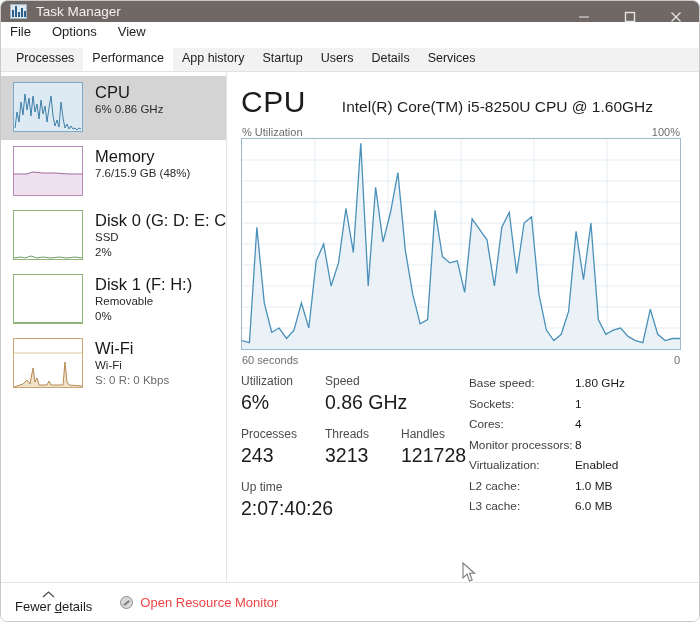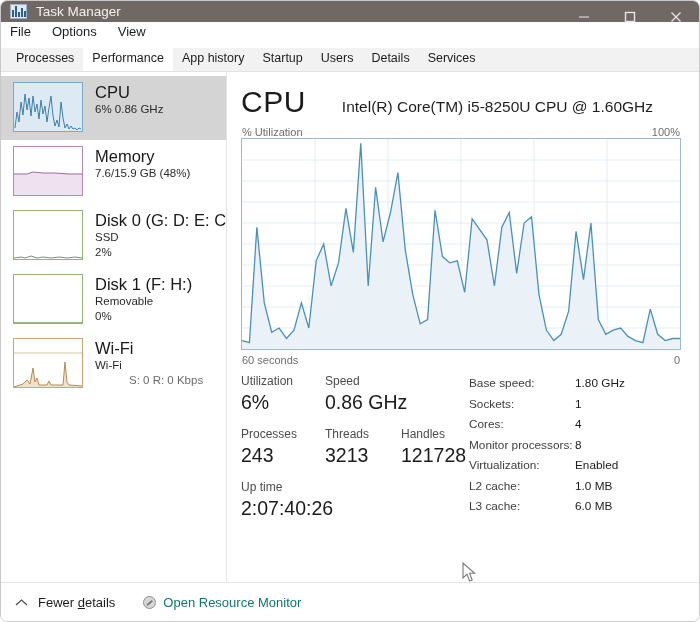--- a/index.html
+++ b/index.html
@@ -119,21 +119,21 @@
     color: #181818;
     line-height: 20px;
     white-space: nowrap;
   }
   .side-sub {
     font-size: 11.5px;
     color: #2a2a2a;
     line-height: 15px;
     white-space: nowrap;
   }
-  .side-sub.muted { color: #6a6a6a; margin-left: 34px; }
+  .side-sub.muted { color: #6a6a6a; }
 
   
   #main { flex: 1; padding: 12px 18px 0 14px; position: relative; }
   #main-head { display: flex; align-items: baseline; }
   #cpu-big { font-size: 30px; color: #1b1b1b; line-height: 36px; letter-spacing: .5px; }
   #cpu-model {
     font-size: 15.5px; color: #1f1f1f; margin-left: 36px; white-space: nowrap;
   }
   #axis-top {
     display: flex; justify-content: space-between;
@@ -168,36 +168,36 @@
 
   
   #footer {
     position: absolute; bottom: 0; left: 0;
     width: 698px; height: 39px;
     background: #ffffff;
     border-top: 1px solid #e6e6e6;
     display: flex; align-items: center;
     padding-left: 14px;
   }
-  #fewer { display: flex; align-items: center; }
+  #fewer { display: flex; align-items: center; flex-direction: column; }
   #chev-up { color: #4a4a4a; margin-right: 10px; display: block; }
   #fewer-lbl { font-size: 13px; color: #1d1d1d; white-space: nowrap; }
   #fewer-lbl u { text-decoration: underline; }
   #resmon { display: flex; align-items: center; margin-left: 28px; }
   #resmon-icon {
     width: 13px; height: 13px; border-radius: 50%;
     border: 1.6px solid #8e8e8e; background: #d8d8d8;
     margin-right: 7px; flex: none; position: relative;
   }
   #resmon-icon::after {
     content: ""; position: absolute; left: 2px; top: 5px;
     width: 7px; height: 1.6px; background: #7d7d7d;
     transform: rotate(-40deg);
   }
-  #resmon-lbl { font-size: 13px; color: #0f766e; white-space: nowrap; }
+  #resmon-lbl { font-size: 13px; color: #ef4444; white-space: nowrap; }
 
   #cursor { position: absolute; left: 461px; top: 561px; pointer-events: none; }
 </style>
 </head>
 <body>
 
 <div id="app">
 
   <div id="titlebar">
     <div id="titlebar-left">

